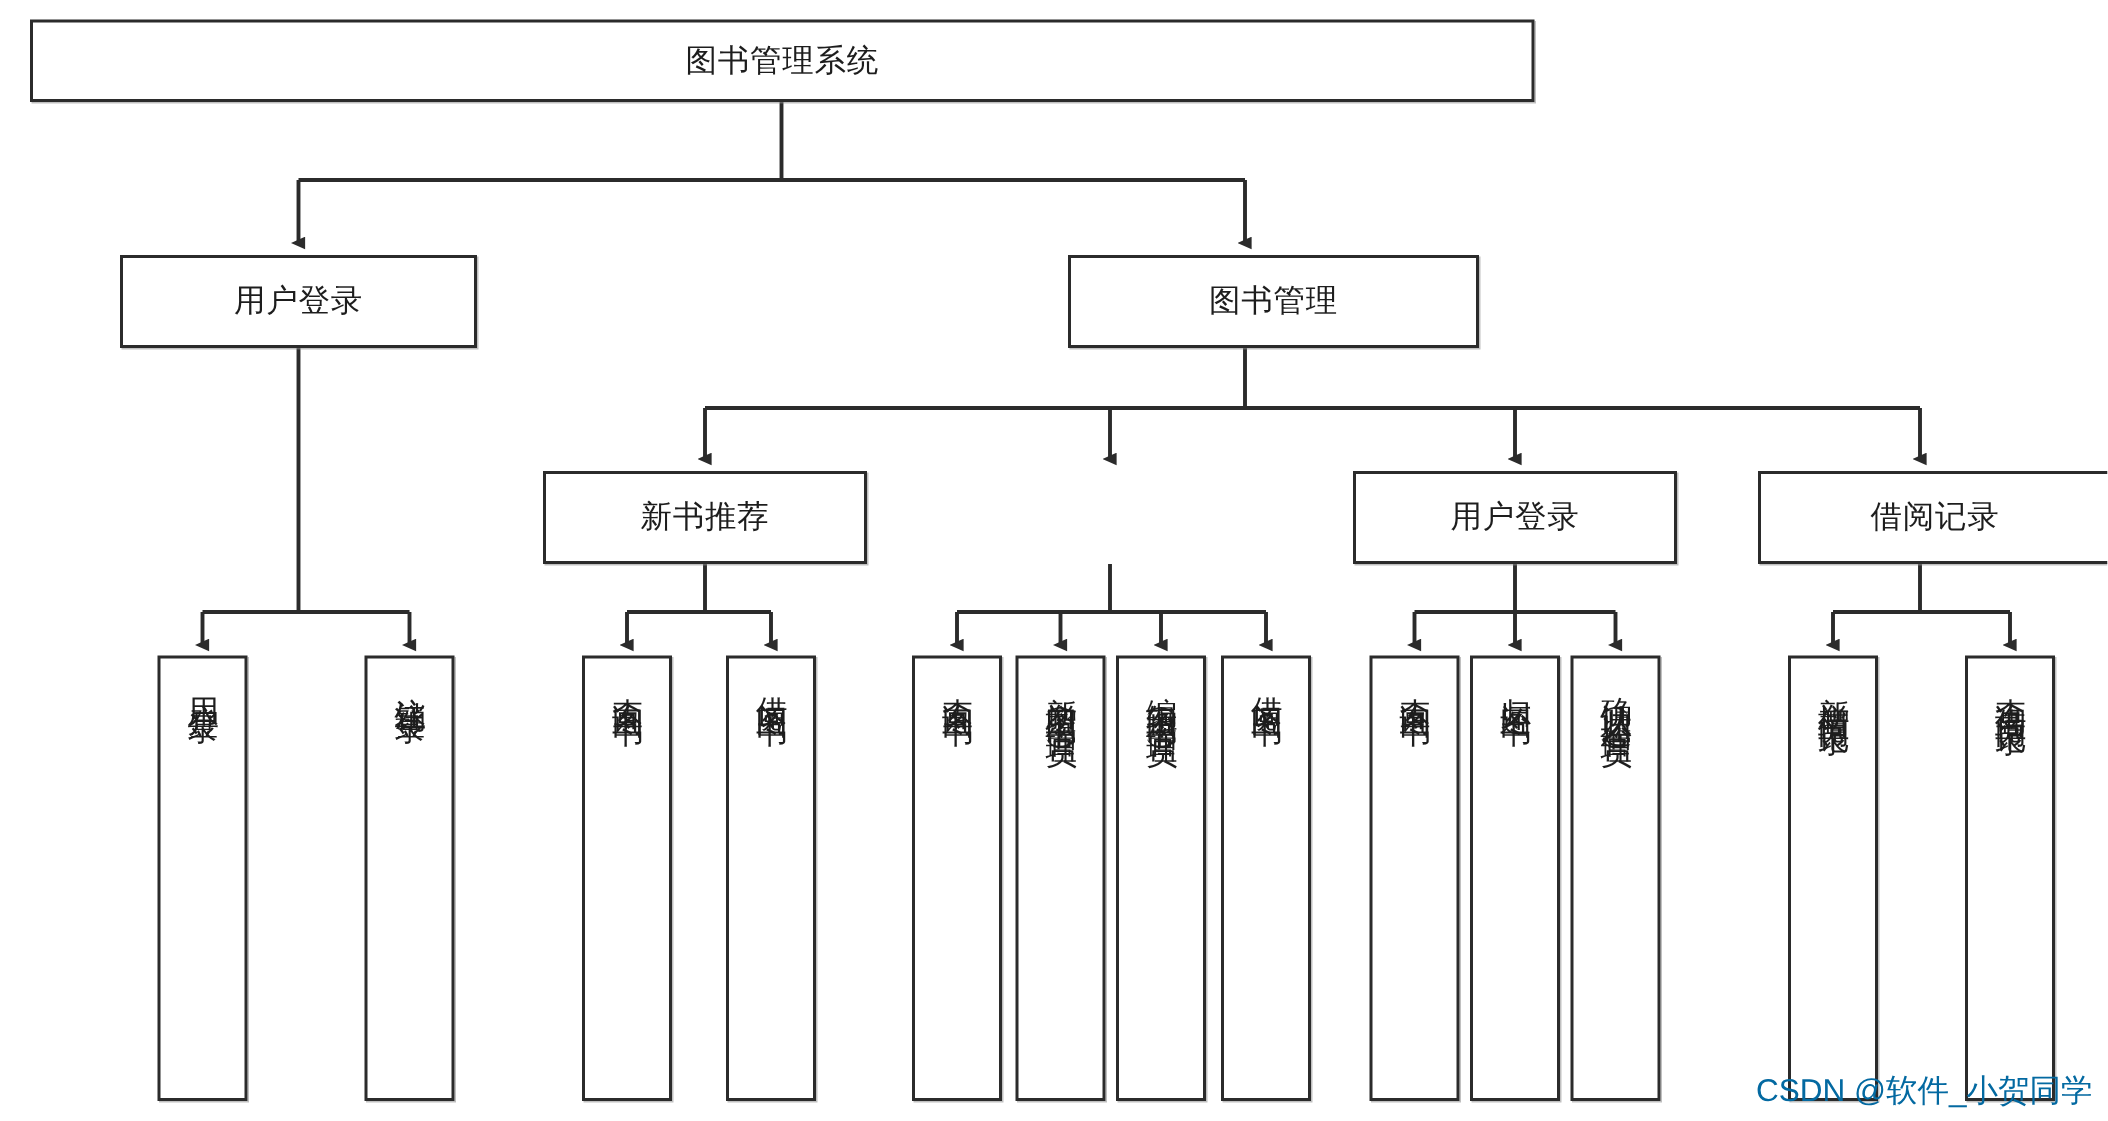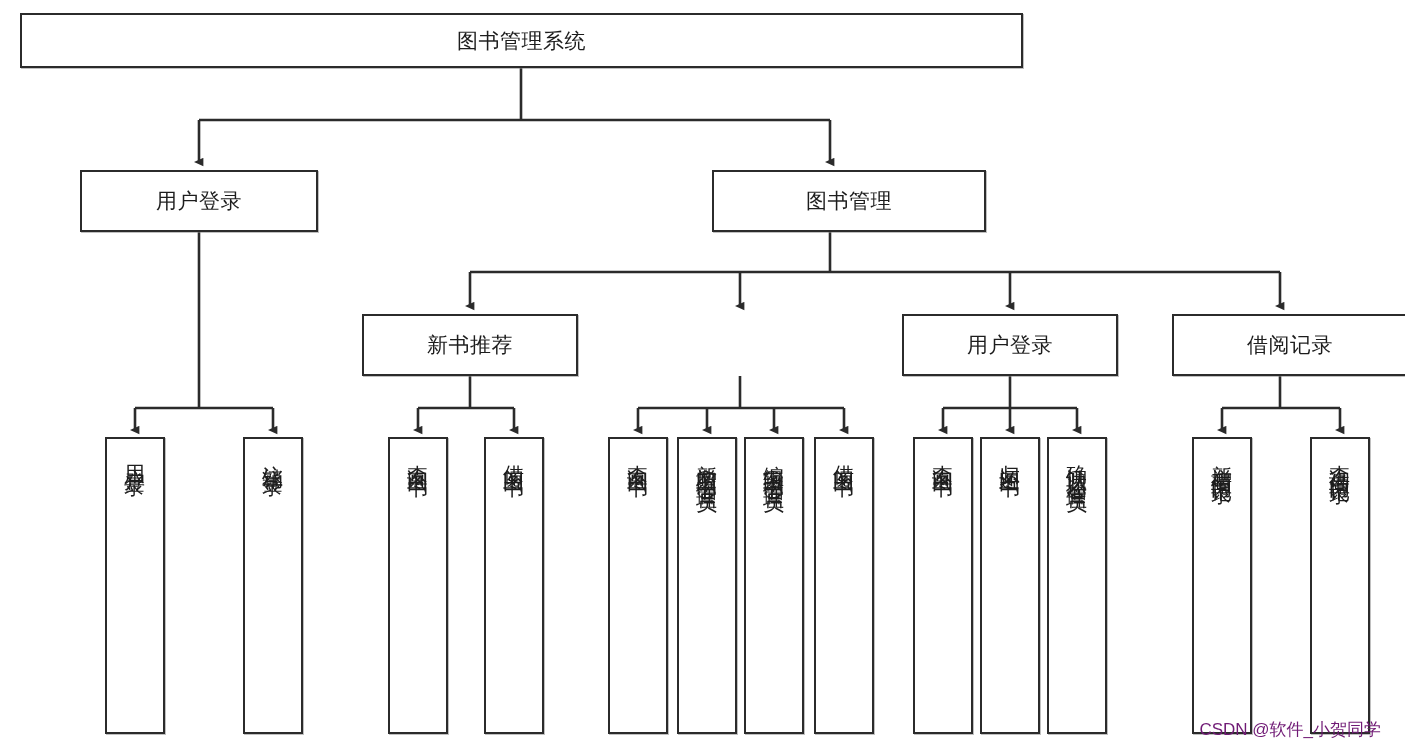--- a/index.html
+++ b/index.html
@@ -53,24 +53,24 @@
     writing-mode: vertical-rl;
     text-orientation: upright;
     white-space: normal;
     font-size: 21px;
     line-height: 1.0;
     letter-spacing: 4px;
     max-height: 100%;
   }
   #watermark {
     position: absolute;
-    right: 24px;
+    right: 10px;
     bottom: 6px;
-    font-size: 17px;
-    color: #701a75;
+    font-size: 21px;
+    color: #0369a1;
     z-index: 5;
     white-space: nowrap;
     font-family: "Liberation Sans", "DejaVu Sans", sans-serif;
   }
 </style>
 </head>
 <body>
 
 <div id="canvas">
 

